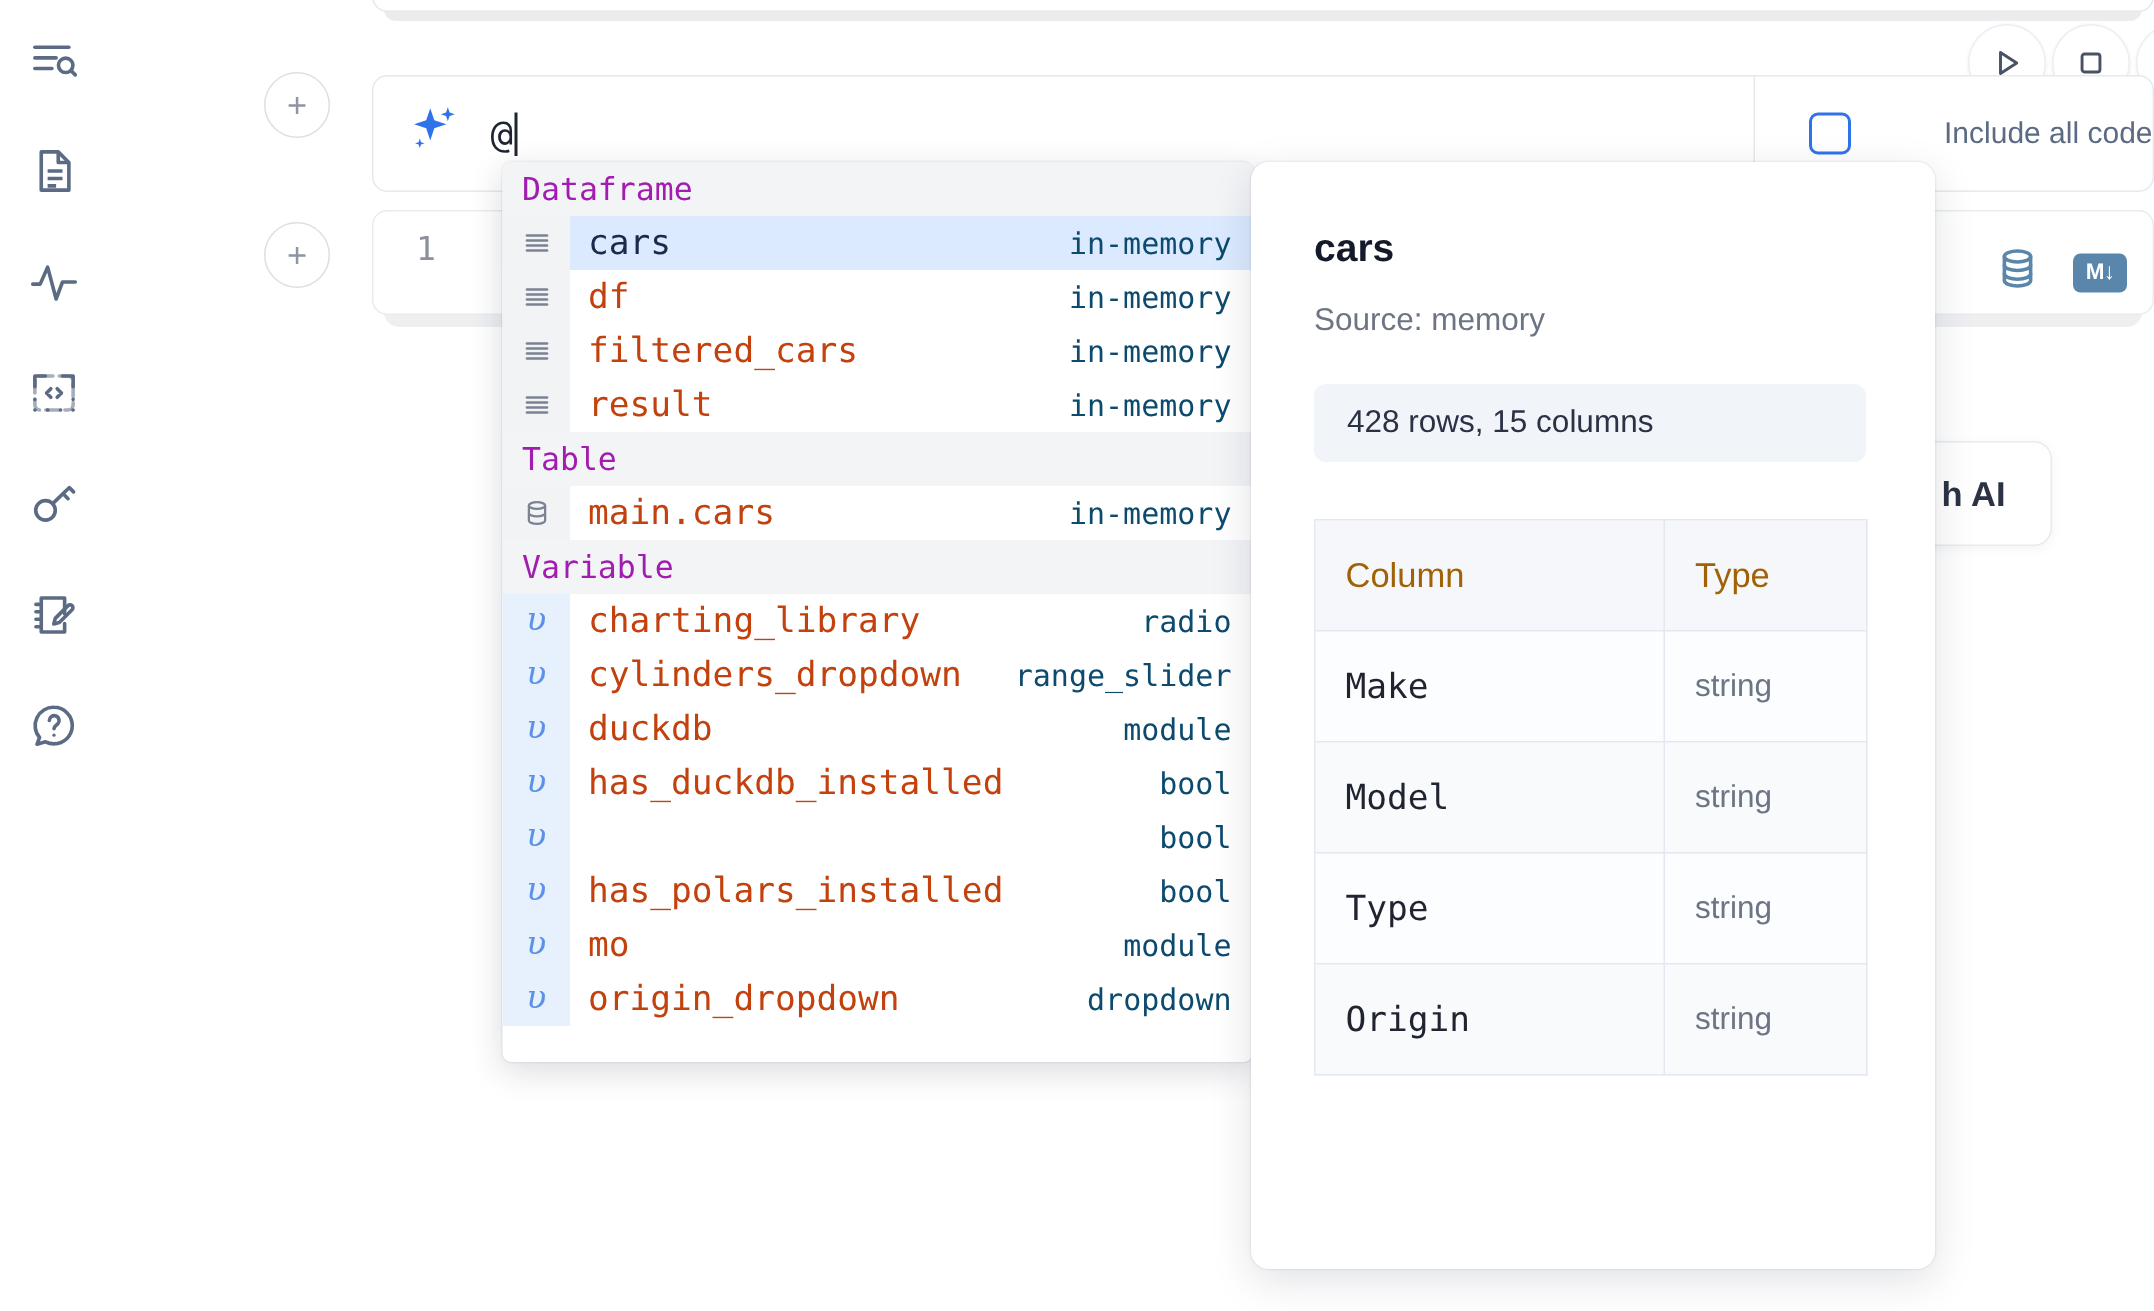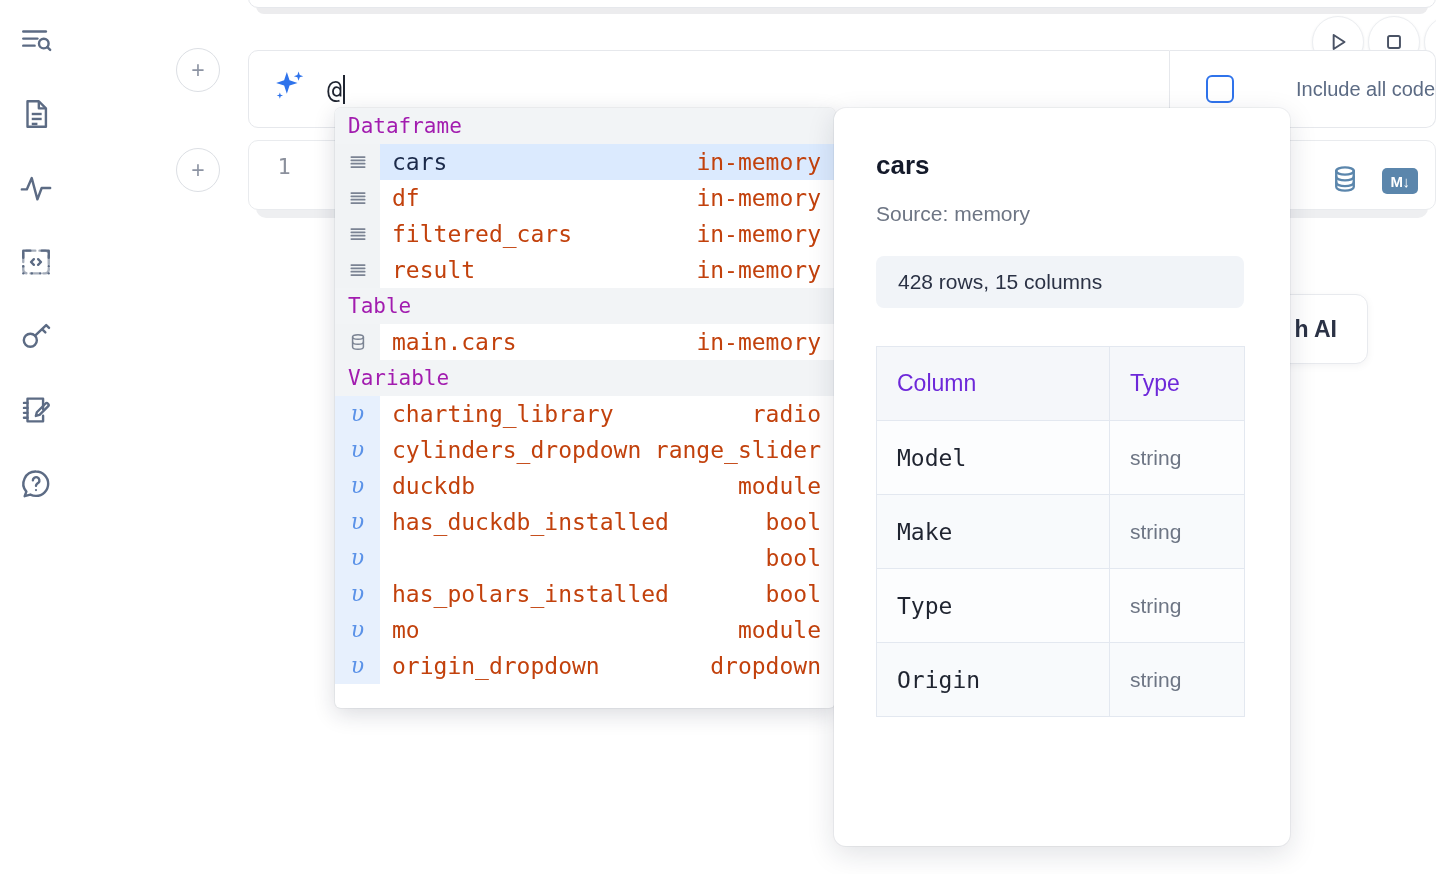--- a/index.html
+++ b/index.html
@@ -147,21 +147,21 @@
   .g-df  { background: #f1f3f5; color: #7b8393; }
   .g-tbl { background: #f1f3f5; color: #7b8393; }
   .g-var { background: #e7f0fd; color: #5b92e8; }
   .ac-name {
     font-family: "DejaVu Sans Mono", monospace; font-size: 23px; color: #c2410c;
     padding-left: 12px; white-space: nowrap;
   }
   .ac-row.selected .ac-name { color: #1b2a4a; }
   .ac-type {
     position: absolute; right: 14px;
-    font-family: "DejaVu Sans Mono", monospace; font-size: 23px; color: #c2410c;
+    font-family: "DejaVu Sans Mono", monospace; font-size: 20px; color: #0c4a6e;
     white-space: nowrap;
   }
   .upsilon {
     font-family: "DejaVu Serif", serif; font-style: italic; font-size: 22px; line-height: 1;
   }
 
   
   .preview {
     position: absolute; left: 834px; top: 108px; width: 456px; height: 738px;
     background: #ffffff; border-radius: 12px;
@@ -184,21 +184,21 @@
   }
   .pv-table {
     position: absolute; left: 42px; top: 238px; width: 368px;
     border-collapse: collapse; table-layout: fixed;
   }
   .pv-table th, .pv-table td {
     border: 1px solid #e3e8f0; height: 74px; text-align: left;
     padding-left: 20px; font-weight: normal;
   }
   .pv-table th {
-    background: #f5f7fa; font-size: 23px; color: #6d28d9;
+    background: #f5f7fa; font-size: 23px; color: #a16207;
   }
   .pv-table td.col-name {
     font-family: "DejaVu Sans Mono", monospace; font-size: 23px; color: #1f2430;
     background: #fcfdfe;
   }
   .pv-table td.col-type {
     font-size: 21px; color: #6d7584; background: #fcfdfe;
   }
   .pv-table tr:nth-child(even) td { background: #f8fafc; }
   .pv-table col.c1 { width: 233px; }
@@ -455,25 +455,25 @@
           <col class="c2">
         </colgroup>
       <thead>
           <tr>
         <th>Column</th>
         <th>Type</th>
       </tr>
         </thead>
       <tbody id="pv-body">
           <tr>
-            <td class="col-name">Model</td>
+            <td class="col-name">Make</td>
             <td class="col-type">string</td>
           </tr>
           <tr>
-            <td class="col-name">Make</td>
+            <td class="col-name">Model</td>
             <td class="col-type">string</td>
           </tr>
           <tr>
             <td class="col-name">Type</td>
             <td class="col-type">string</td>
           </tr>
           <tr>
             <td class="col-name">Origin</td>
             <td class="col-type">string</td>
           </tr>

